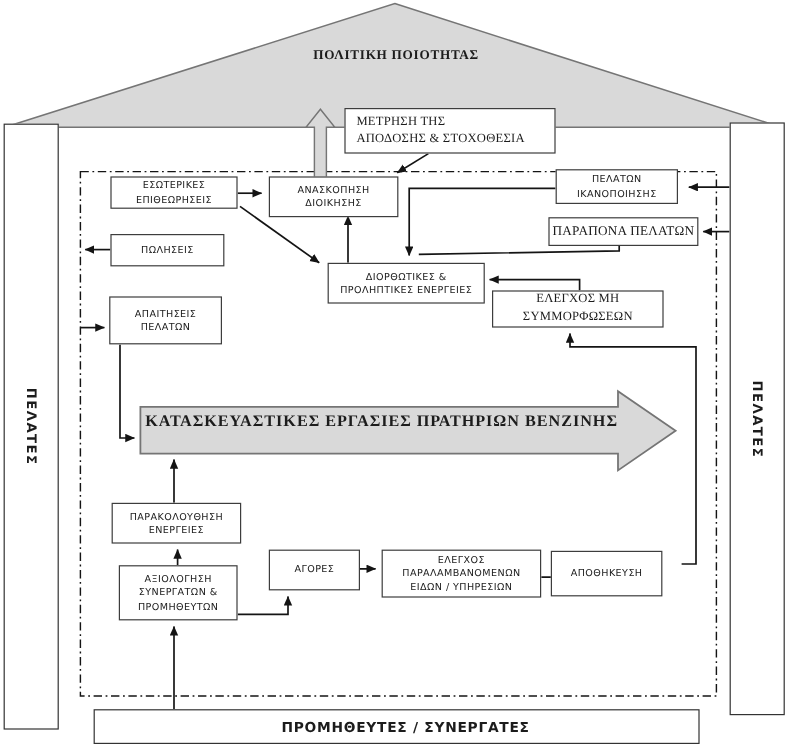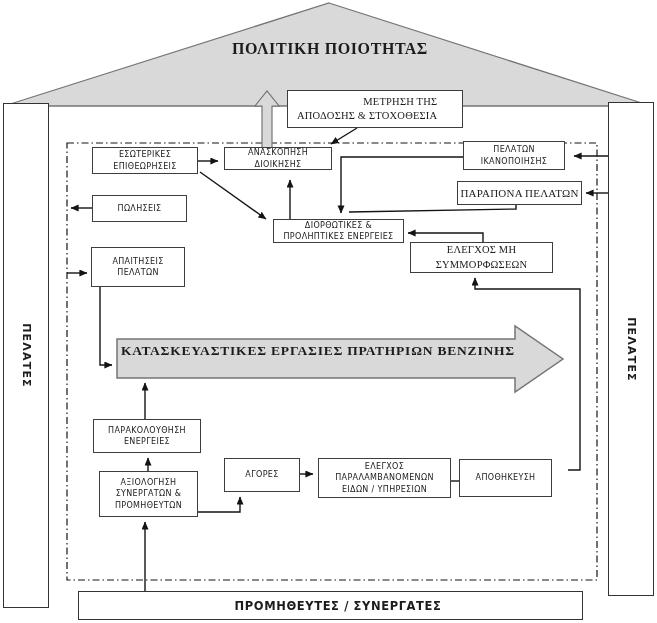--- a/index.html
+++ b/index.html
@@ -7,31 +7,31 @@
     --box-border:#3d3d3d; --line:#141414; --text:#1c1c1c;
   }
   html,body{margin:0;padding:0;background:#ffffff;}
   #stage{position:relative;width:657px;height:623px;background:#fff;overflow:hidden;
          font-family:"DejaVu Sans","Liberation Sans",sans-serif;color:var(--text);}
   svg{position:absolute;left:0;top:0;}
   .box{position:absolute;background:#fff;border:1.4px solid var(--box-border);
        display:flex;align-items:center;justify-content:center;text-align:center;
        font-size:8px;letter-spacing:.35px;line-height:1.4;white-space:pre-line;box-sizing:border-box;}
   .serif{font-family:"Liberation Serif","DejaVu Serif",serif;font-size:10.5px;letter-spacing:.2px;line-height:1.35;}
-  .leftalign{justify-content:flex-start;text-align:right;padding-left:9px;}
+  .leftalign{justify-content:flex-start;text-align:left;padding-left:9px;}
   .bar-vert{position:absolute;background:#fff;border:1.6px solid #333;box-sizing:border-box;
             display:flex;align-items:center;justify-content:center;}
   .bar-vert span{transform:rotate(90deg);white-space:nowrap;font-weight:bold;
                  font-size:11px;letter-spacing:1.2px;}
   .bar-bottom{position:absolute;background:#fff;border:1.6px solid #333;box-sizing:border-box;
               display:flex;align-items:center;justify-content:center;font-weight:bold;
               font-size:11.5px;letter-spacing:.6px;}
   .roof-label{position:absolute;left:130px;top:40px;width:400px;text-align:center;
               font-family:"Liberation Serif","DejaVu Serif",serif;font-weight:bold;
-              font-size:16px;letter-spacing:.6px;}
+              font-size:11px;letter-spacing:.6px;}
   .main-arrow-label{position:absolute;left:120px;top:339px;width:396px;height:23px;
               display:flex;align-items:center;justify-content:center;white-space:nowrap;
               font-family:"Liberation Serif","DejaVu Serif",serif;font-weight:bold;
               font-size:13.5px;letter-spacing:.8px;}
 </style>
 </head>
 <body>
 
 <div id="stage">
 
@@ -82,31 +82,31 @@
     <span>ΠΕΛΑΤΕΣ</span>
   </div>
   <div class="bar-bottom" style="left:78px;top:591px;width:505px;height:29px;padding-left:15px;">ΠΡΟΜΗΘΕΥΤΕΣ / ΣΥΝΕΡΓΑΤΕΣ</div>
 
   <div class="box serif leftalign" style="left:287px;top:90px;width:176px;height:38px;">ΜΕΤΡΗΣΗ ΤΗΣ
 ΑΠΟΔΟΣΗΣ &amp; ΣΤΟΧΟΘΕΣΙΑ</div>
 
   <div class="box" style="left:92px;top:147px;width:106px;height:27px;">ΕΣΩΤΕΡΙΚΕΣ
 ΕΠΙΘΕΩΡΗΣΕΙΣ</div>
 
-  <div class="box" style="left:224px;top:147px;width:108px;height:23px;">ΑΝΑΣΚΟΠΗΣΗ
+  <div class="box" style="left:224px;top:147px;width:108px;height:34px;">ΑΝΑΣΚΟΠΗΣΗ
 ΔΙΟΙΚΗΣΗΣ</div>
 
   <div class="box" style="left:463px;top:141px;width:102px;height:29px;">ΠΕΛΑΤΩΝ
 ΙΚΑΝΟΠΟΙΗΣΗΣ</div>
 
   <div class="box serif" style="left:457px;top:181px;width:125px;height:24px;font-size:11px;">ΠΑΡΑΠΟΝΑ ΠΕΛΑΤΩΝ</div>
 
   <div class="box" style="left:92px;top:195px;width:95px;height:27px;">ΠΩΛΗΣΕΙΣ</div>
 
-  <div class="box" style="left:273px;top:219px;width:131px;height:24px;">ΔΙΟΡΘΩΤΙΚΕΣ &amp;
+  <div class="box" style="left:273px;top:219px;width:131px;height:34px;">ΔΙΟΡΘΩΤΙΚΕΣ &amp;
 ΠΡΟΛΗΠΤΙΚΕΣ ΕΝΕΡΓΕΙΕΣ</div>
 
   <div class="box" style="left:91px;top:247px;width:94px;height:40px;">ΑΠΑΙΤΗΣΕΙΣ
 ΠΕΛΑΤΩΝ</div>
 
   <div class="box serif" style="left:410px;top:242px;width:143px;height:31px;">ΕΛΕΓΧΟΣ ΜΗ
 ΣΥΜΜΟΡΦΩΣΕΩΝ</div>
 
   <div class="box" style="left:93px;top:419px;width:108px;height:34px;">ΠΑΡΑΚΟΛΟΥΘΗΣΗ
 ΕΝΕΡΓΕΙΕΣ</div>

